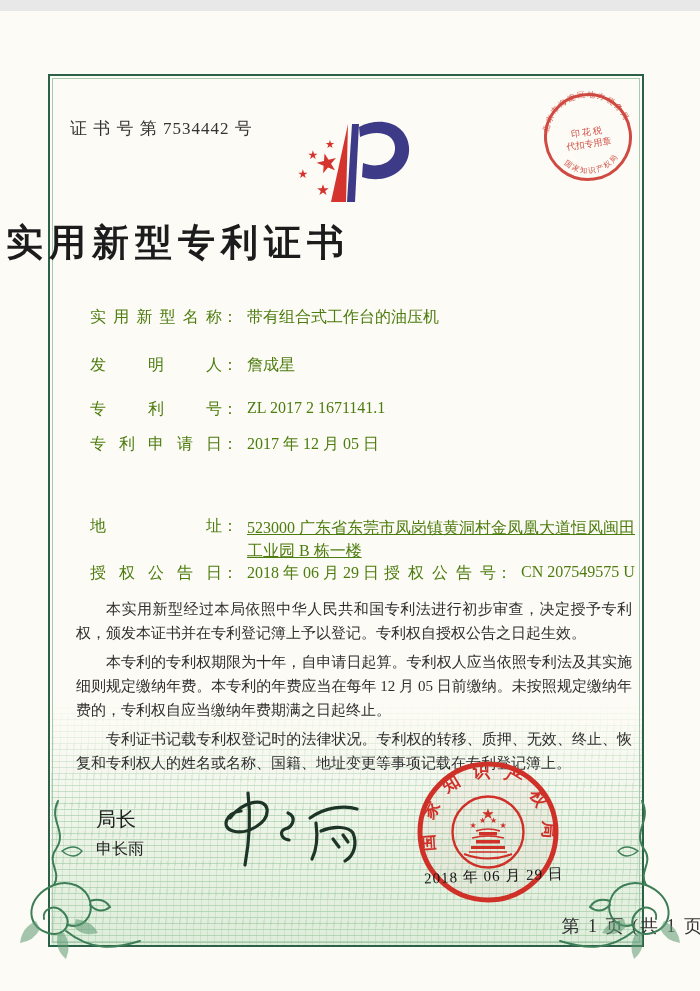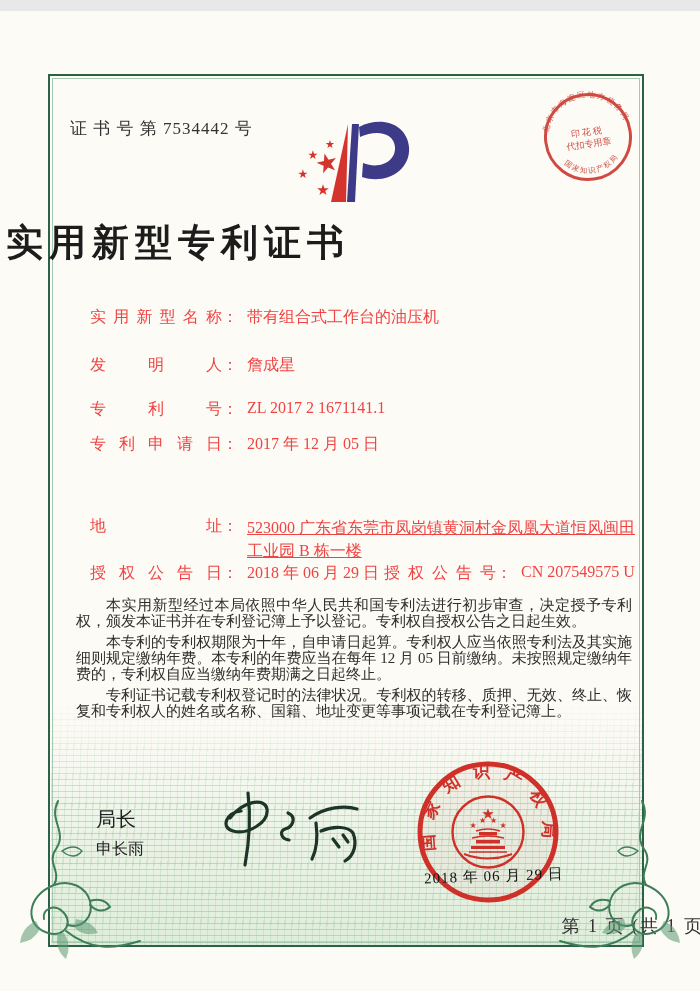--- a/index.html
+++ b/index.html
@@ -29,33 +29,33 @@
     border:1px solid #a8c9b0;
   }
   .cert-number{
     position:absolute; left:70px; top:106px; font-size:17px; letter-spacing:1px; color:#333;
   }
   .logo{ position:absolute; left:283px; top:102px; width:135px; height:100px; }
   .title{
     position:absolute; left:0; top:207px; width:100%; 
     font-size:37px; font-weight:bold; letter-spacing:6px; color:#1c1c1c; text-indent:6px;
   }
-  .row{ position:absolute; left:90px; font-size:16px; color:#ef4444; white-space:nowrap; }
+  .row{ position:absolute; left:90px; font-size:16px; color:#4d7c0f; white-space:nowrap; }
   .lbl{
     display:inline-block; width:132px; vertical-align:top;
     text-align:justify; text-align-last:justify; -moz-text-align-last:justify;
   }
   .colon{ display:inline-block; width:17px; vertical-align:top; }
   .val{ display:inline-block; margin-left:8px; vertical-align:top; }
   .val2{ line-height:23px;text-decoration:underline; }
   .pair2{ position:absolute; left:278px; top:0; }
   .pair2 .lbl{ width:112px;padding-left:16px; }
   .paragraphs{
     position:absolute; left:76px; top:586px; width:556px;
-    font-size:15px; line-height:16px; text-align:justify; color:#2e2e2e;
+    font-size:15px; line-height:24px; text-align:justify; color:#2e2e2e;
   }
   .paragraphs p{ margin:0 0 5px 0; text-indent:2em; }
   .signer-title{ position:absolute; left:96px; top:795px; font-size:20px; color:#222;
     font-family:"Liberation Sans","DejaVu Sans",sans-serif; }
   .signer-name{ position:absolute; left:96px; top:828px; font-size:16px; color:#222;
     font-family:"Liberation Sans","DejaVu Sans",sans-serif; }
   .signature{ position:absolute; left:185px; top:772px; width:185px; height:90px; }
   .agency-seal{ position:absolute; left:413px; top:746px; width:150px; height:150px; }
   .seal-date{
     position:absolute; left:424px; top:856px; font-size:15px; letter-spacing:1px;

